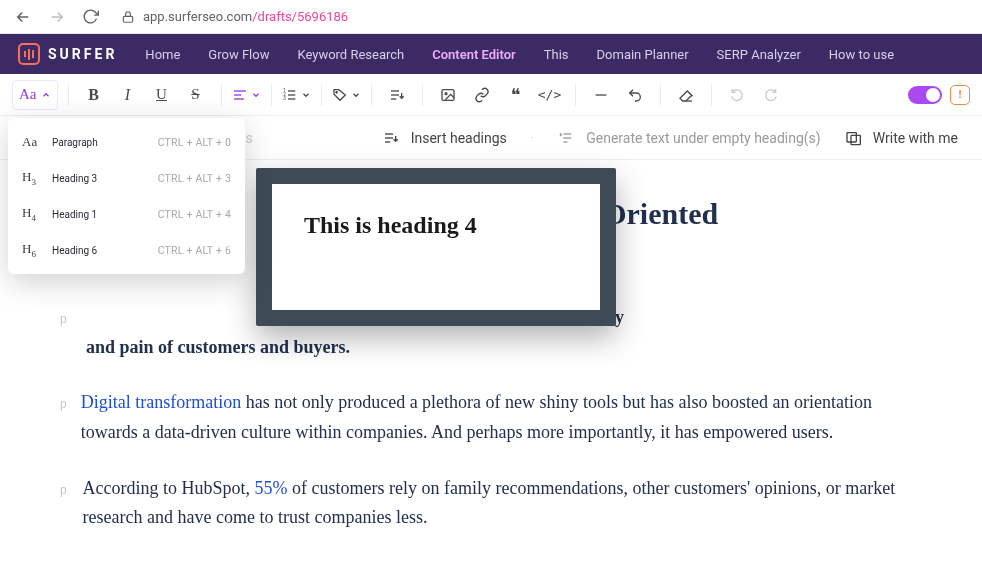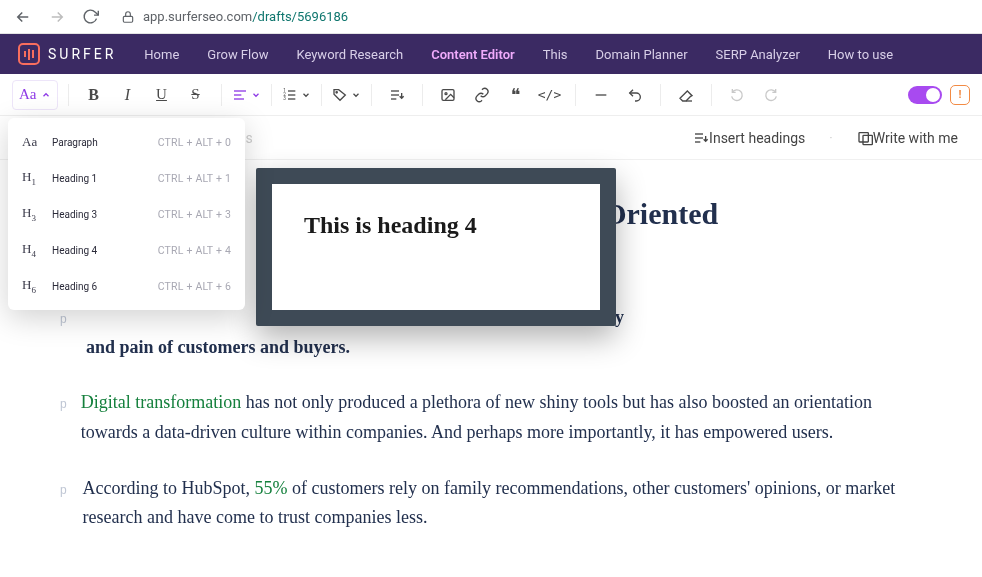--- a/index.html
+++ b/index.html
@@ -7,40 +7,40 @@
   svg { display: block; }
 
   
   .browser-bar { display: flex; align-items: center; gap: 8px; padding: 5px 10px; background: #fff; border-bottom: 1px solid #e4e4e4; height: 34px; }
   .nav-arrow { color: #5f6368; padding: 4px; cursor: pointer; }
   .nav-arrow.disabled { color: #bdbdbd; }
   .url-box { display: flex; align-items: center; gap: 8px; margin-left: 10px; color: #5f6368; font-size: 13px; }
 
   
   .app-nav { display: flex; align-items: center; background: #3b2a63; color: #d8cfe8; height: 40px; padding: 0 18px; gap: 28px; }
-  .logo { display: flex; align-items: center; gap: 8px; font-weight: 400; letter-spacing: 3px; color: #fff; font-size: 14px; }
+  .logo { display: flex; align-items: center; gap: 8px; font-weight: 700; letter-spacing: 3px; color: #fff; font-size: 14px; }
   .logo-box { width: 22px; height: 22px; border: 2px solid #f86e5e; border-radius: 5px; position: relative; display: flex; align-items: center; justify-content: center; }
   .logo-box span { display: inline-block; width: 2px; background: #f86e5e; margin: 0 1px; }
   .nav-link { font-size: 13px; cursor: pointer; }
   .nav-link.active { color: #f0abfc; font-weight: 600; }
 
   
   .toolbar { display: flex; align-items: center; height: 42px; border-bottom: 1px solid #eee; padding: 0 12px; gap: 4px; background: #fff; }
   .tool-btn { display: flex; align-items: center; justify-content: center; width: 30px; height: 30px; color: #4a4a4a; cursor: pointer; border-radius: 4px; }
   .tool-sep { width: 1px; height: 22px; background: #ececec; margin: 0 6px; }
   .tool-style-trigger { color: #8e3ae6; display: flex; align-items: center; gap: 4px; padding: 0 6px; height: 30px; cursor: pointer; border: 1px solid #ede5f9; border-radius: 4px;}
   .tool-purple { color: #8e3ae6; }
   .toolbar-right { margin-left: auto; display: flex; align-items: center; gap: 8px; }
   .toggle { width: 34px; height: 18px; background: #a84af0; border-radius: 9px; position: relative; }
   .toggle::after { content: ''; position: absolute; right: 2px; top: 2px; width: 14px; height: 14px; background: #fff; border-radius: 50%; }
   .exclam { width: 20px; height: 20px; border: 1.5px solid #f28b44; border-radius: 5px; color: #f28b44; display: flex; align-items: center; justify-content: center; font-weight: bold; font-size: 11px; }
 
   
   .sub-bar { display: flex; align-items: center; height: 44px; padding: 0 24px; gap: 24px; border-bottom: 1px solid #f0f0f0; }
-  .sub-item { display: flex; align-items: center; gap: 0; color: #444; font-size: 14px; cursor: pointer; }
+  .sub-item { display: flex; align-items: center; gap: 12px; color: #444; font-size: 14px; cursor: pointer; }
   .sub-item.muted { color: #9a9a9a; }
   .sub-sep { color: #d0d0d0; }
   .sub-bar .spacer { flex: 1; }
   .hidden-ctrl { color: #ccc; font-size: 14px; }
 
   
   .dropdown { position: absolute; left: 8px; top: 118px; width: 237px; background: #fff; border-radius: 6px; box-shadow: 0 8px 30px rgba(0,0,0,0.18); padding: 6px 0; z-index: 30; }
   .dd-item { display: flex; align-items: center; padding: 0 14px; height: 36px; cursor: pointer; gap: 10px; }
   .dd-item.hover { background: #fff6e8; }
   .dd-icon { width: 20px; color: #3a3a4a; font-family: Georgia, serif; }
@@ -53,21 +53,21 @@
   .preview-inner { background: #fff; width: 328px; height: 126px; padding: 28px 32px; font-family: Georgia, 'Times New Roman', serif; }
   .preview-h2 { font-size: 24px; font-weight: 600; color: #1a1a1a; }
 
   
   .doc-wrap { position: absolute; top: 160px; left: 0; right: 12px; bottom: 0; overflow-y: scroll; }
   .doc { padding: 34px 60px 40px 60px; font-family: Georgia, 'Times New Roman', serif; color: #22304e; }
   .doc h1 { font-size: 30px; line-height: 1.35; font-weight: 700; margin-bottom: 28px; margin-left: 26px; }
   .para { display: flex; gap: 14px; margin-bottom: 26px; font-size: 18px; line-height: 1.65; }
   .para-marker { color: #bfc6d4; font-size: 12px; padding-top: 7px; width: 12px; font-family: -apple-system, sans-serif; }
   .para-body b { font-weight: 700; }
-  .para-body a { color: #15803d; text-decoration: none; text-align: right; }
+  .para-body a { color: #1d4ed8; text-decoration: none; text-align: right; }
 
   
   .doc-wrap::-webkit-scrollbar { width: 12px; }
   .doc-wrap::-webkit-scrollbar-track { background: #f5f5f5; }
   .doc-wrap::-webkit-scrollbar-thumb { background: #cfcfcf; }
 </style>
 </head>
 <body>
 
 <div class="browser-bar">
@@ -85,21 +85,21 @@
       <svg width="17" height="17" viewBox="0 0 24 24" fill="none" stroke="currentColor" stroke-width="2">
         <path d="M23 4v6h-6"></path>
         <path d="M20.49 15a9 9 0 1 1-2.12-9.36L23 10"></path>
       </svg>
     </span>
   <div class="url-box">
     <svg width="14" height="14" viewBox="0 0 24 24" fill="none" stroke="currentColor" stroke-width="2">
         <rect x="4" y="11" width="16" height="10" rx="2"></rect>
         <path d="M8 11V7a4 4 0 0 1 8 0v4"></path>
       </svg>
-    <span><span>app.surferseo.com</span><span style="color:#0f766e">/drafts/5696186</span></span>
+    <span><span>app.surferseo.com</span><span style="color:#ec4899">/drafts/5696186</span></span>
   </div>
 </div>
 
 <div class="app-nav">
   <div class="logo">
     <span class="logo-box">
         <span style="height:6px"></span>
         <span style="height:11px"></span>
         <span style="height:8px"></span>
       </span>
@@ -244,20 +244,29 @@
   <span class="sub-item">
     <svg width="16" height="16" viewBox="0 0 24 24" fill="none" stroke="currentColor" stroke-width="2">
         <line x1="3" y1="6" x2="15" y2="6"></line>
         <line x1="3" y1="12" x2="15" y2="12"></line>
         <line x1="3" y1="18" x2="11" y2="18"></line>
         <path d="M19 9v8M16 14l3 3 3-3"></path>
       </svg>
     <span>Insert headings</span>
   </span>
   <span class="sub-sep">·</span>
+  <span class="sub-item muted">
+    <svg width="16" height="16" viewBox="0 0 24 24" fill="none" stroke="currentColor" stroke-width="2">
+        <line x1="8" y1="6" x2="20" y2="6"></line>
+        <line x1="8" y1="12" x2="20" y2="12"></line>
+        <line x1="8" y1="18" x2="14" y2="18"></line>
+        <polyline points="3 5 5 7 3 9"></polyline>
+      </svg>
+    <span>Generate text under empty heading(s)</span>
+  </span>
   <span class="sub-item">
     <svg width="16" height="16" viewBox="0 0 24 24" fill="none" stroke="currentColor" stroke-width="2">
         <rect x="3" y="4" width="14" height="14" rx="1"></rect>
         <rect x="9" y="8" width="14" height="14" rx="1"></rect>
       </svg>
     <span>Write with me</span>
   </span>
 </div>
 
 <div class="doc-wrap">
@@ -278,32 +287,27 @@
   </div>
 </div>
 
 <div class="dropdown">
   <div class="dd-item">
     <span class="dd-icon">Aa</span>
     <span class="dd-label">Paragraph</span>
     <span class="dd-short">CTRL + ALT + 0</span>
   </div>
   <div class="dd-item">
-    <span class="dd-icon">H<sub>1</sub></span>
-    <span class="dd-label">Heading 1</span>
-    <span class="dd-short">CTRL + ALT + 1</span>
-  </div>
-  <div class="dd-item">
     <span class="dd-icon">H<sub>3</sub></span>
     <span class="dd-label">Heading 3</span>
     <span class="dd-short">CTRL + ALT + 3</span>
   </div>
   <div class="dd-item">
     <span class="dd-icon">H<sub>4</sub></span>
-    <span class="dd-label">Heading 4</span>
+    <span class="dd-label">Heading 1</span>
     <span class="dd-short">CTRL + ALT + 4</span>
   </div>
   <div class="dd-item">
     <span class="dd-icon">H<sub>6</sub></span>
     <span class="dd-label">Heading 6</span>
     <span class="dd-short">CTRL + ALT + 6</span>
   </div>
 </div>
 
 <div class="preview">

